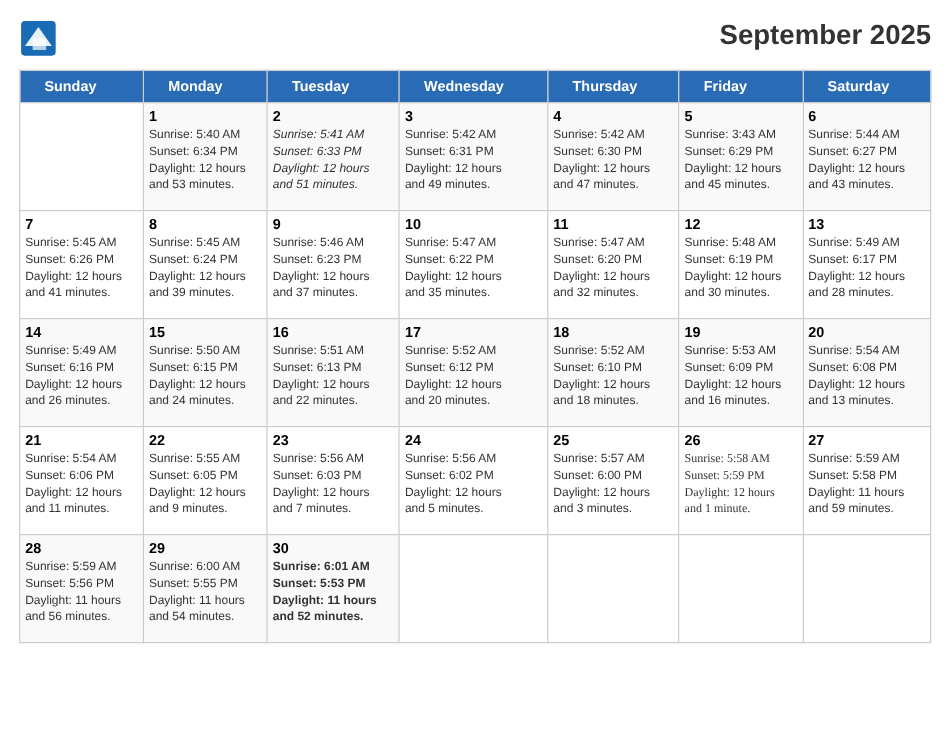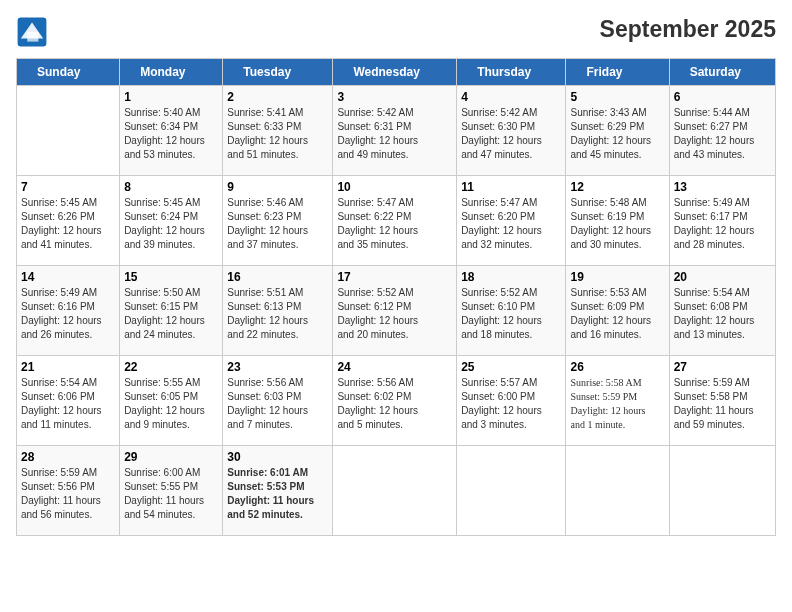--- a/index.html
+++ b/index.html
@@ -121,21 +121,21 @@
         <td class="empty-cell"></td>
         <td>
           <span class="day-num">1</span>
           <div class="cell-content" style="white-space: pre-line;">Sunrise: 5:40 AM
 Sunset: 6:34 PM
 Daylight: 12 hours
 and 53 minutes.</div>
         </td>
         <td>
           <span class="day-num">2</span>
-          <div class="cell-content" style="white-space: pre-line;">Sunrise: 5:41 AM
+          <div class="cell-content" style="white-space: pre-line; font-style: italic;">Sunrise: 5:41 AM
 Sunset: 6:33 PM
 Daylight: 12 hours
 and 51 minutes.</div>
         </td>
         <td>
           <span class="day-num">3</span>
           <div class="cell-content" style="white-space: pre-line;">Sunrise: 5:42 AM
 Sunset: 6:31 PM
 Daylight: 12 hours
 and 49 minutes.</div>

